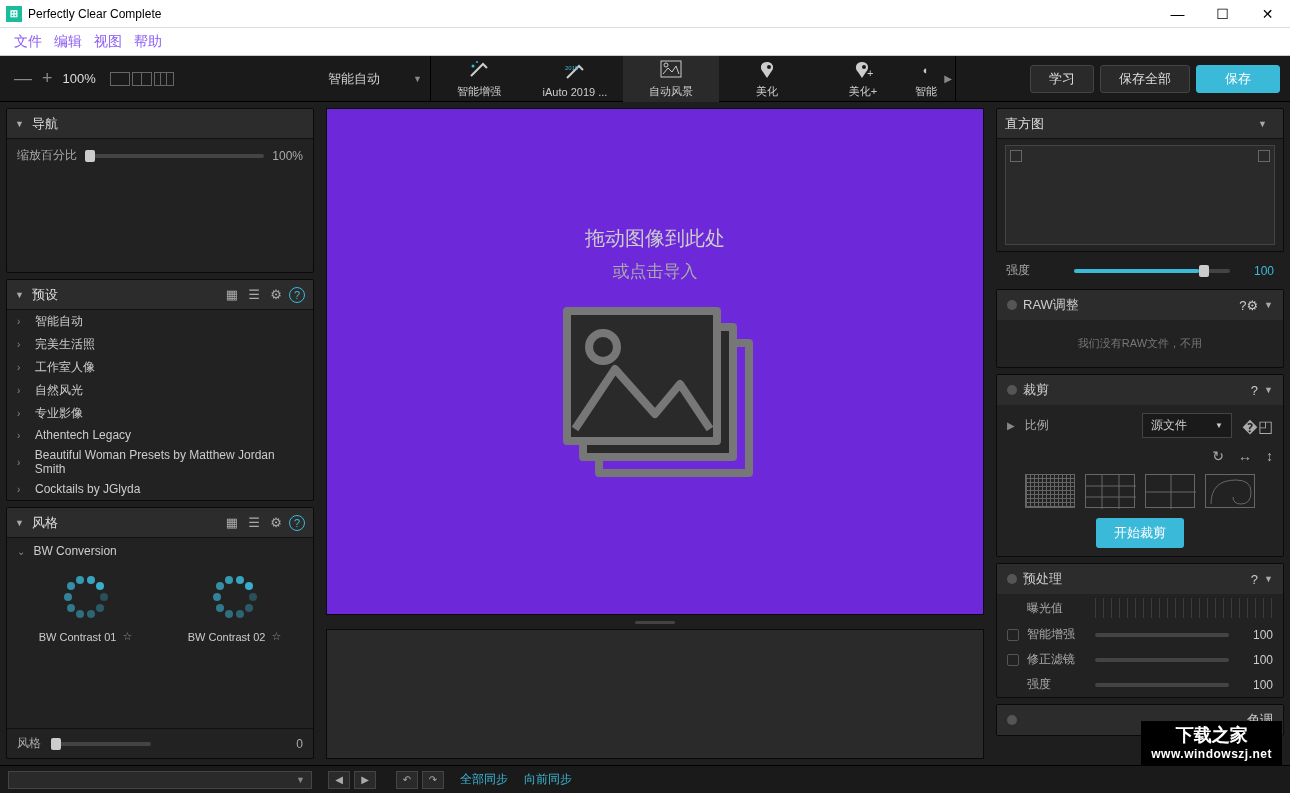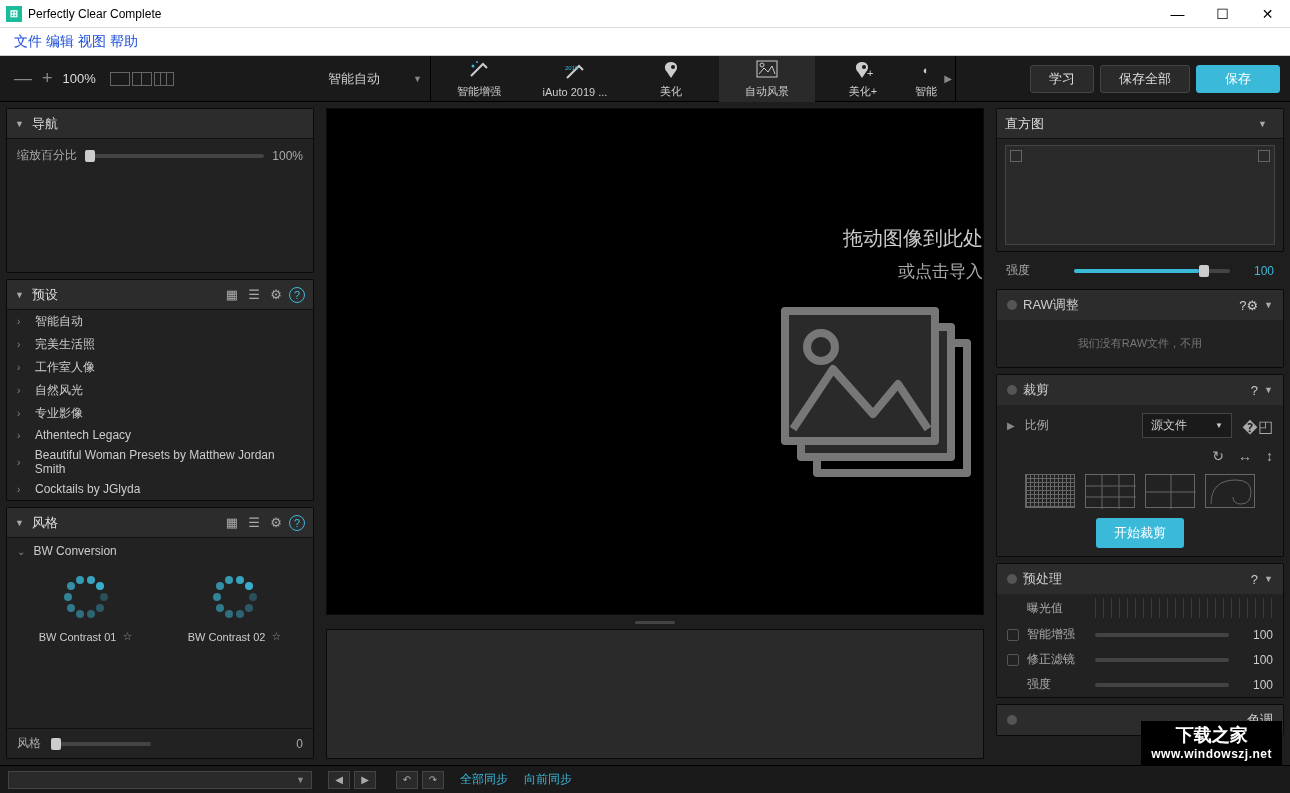--- a/index.html
+++ b/index.html
@@ -5,21 +5,21 @@
 * { margin: 0; padding: 0; box-sizing: border-box; font-family: "Microsoft YaHei", Arial, sans-serif; user-select: none; }
 body { background: #1e1e1e; width: 1290px; height: 793px; overflow: hidden; display: flex; flex-direction: column; }
 
 
 .titlebar { background: #fff; height: 28px; display: flex; align-items: center; padding: 0 0 0 6px; border-bottom: 1px solid #ddd; }
 .titlebar .app-icon { width: 16px; height: 16px; background: #1abc9c; display: flex; align-items: center; justify-content: center; color: #fff; font-size: 10px; font-weight: bold; margin-right: 6px; }
 .titlebar .title { font-size: 12px; color: #000; flex: 1; }
 .titlebar .win-btn { width: 45px; height: 28px; display: flex; align-items: center; justify-content: center; font-size: 14px; }
 
 
-.menubar { background: #fff; height: 28px; display: flex; align-items: center; gap: 4px; padding: 0 14px; font-size: 14px; color: #1d4ed8; border-bottom: 1px solid #ccc; }
+.menubar { background: #fff; height: 28px; display: flex; align-items: center; gap: 12px; padding: 0 14px; font-size: 14px; color: #8b5cf6; border-bottom: 1px solid #ccc; }
 .menubar span { cursor: pointer; }
 
 
 .toolbar { background: #1a1a1a; height: 46px; display: flex; align-items: center; color: #ccc; border-bottom: 1px solid #000; }
 .zoom-controls { display: flex; align-items: center; gap: 10px; padding: 0 14px; width: 200px;}
 .zoom-btn { font-size: 18px; color: #888; cursor: pointer; }
 .zoom-val { font-size: 13px; color: #ddd;}
 .layout-icons { display: flex; gap: 2px; margin-left:4px;}
 .layout-icon { width: 20px; height: 14px; border: 1px solid #666; display:flex;}
 .layout-icon.two > div{width:50%;border-right:1px solid #666;} .layout-icon.two > div:last-child{border:none;}
@@ -71,21 +71,21 @@
 .style-grid{display:flex;gap:8px;padding:8px;}
 .style-tile{flex:1;display:flex;flex-direction:column;align-items:center;gap:8px;}
 .spinner{width:50px;height:50px;position:relative;}
 .spinner .dot{position:absolute;width:8px;height:8px;background:#3bb9d9;border-radius:50%;}
 .style-name-row{display:flex;align-items:center;gap:6px;font-size:11px;color:#ccc;width:100%;justify-content:center;}
 .star{color:#888;}
 
 .style-footer{padding:6px 10px;display:flex;align-items:center;gap:10px;font-size:12px;color:#aaa;border-top:1px solid #111;}
 
 
-.canvas{flex:1;background:#000000;border:1px solid #0a0a0a;display:flex;flex-direction:column;align-items:flex-end;justify-content:center;color:#888;}
+.canvas{flex:1;background:#6d28d9;border:1px solid #0a0a0a;display:flex;flex-direction:column;align-items:center;justify-content:center;color:#888;}
 .canvas .l1{font-size:20px;color:#ccc;margin-bottom:8px;}
 .canvas .l2{font-size:17px;color:#aaa;margin-bottom:16px;}
 .drag-handle{height:6px;display:flex;justify-content:center;align-items:center;}
 .drag-handle .h{width:40px;height:3px;background:#444;border-radius:2px;}
 .filmstrip{height:130px;background:#2a2a2a;border:1px solid #0a0a0a;}
 
 
 .histo-box{height:100px;background:#2a2a2a;border:1px solid #444;margin:6px 8px;position:relative;}
 .histo-box .cb{position:absolute;width:12px;height:12px;border:1px solid #666;top:4px;}
 .prop-row{display:flex;align-items:center;padding:4px 10px;font-size:12px;color:#aaa;gap:8px;}
@@ -173,38 +173,38 @@
     </div>
     <div class="tool-item">
       <div class="ic">
           <svg width="24" height="20">
             <path d="M4 16 L16 4 L20 8" stroke="#ccc" stroke-width="2" fill="none"></path>
             <text x="2" y="8" font-size="6" fill="#3bb9d9">2019</text>
           </svg>
         </div>
       <span>iAuto 2019 ...</span>
     </div>
-    <div class="tool-item">
-      <div class="ic">
-          <svg width="20" height="20">
-            <path d="M10 2 C4 2 2 8 6 12 L10 18 L14 12 C18 8 16 2 10 2" fill="#ccc"></path>
-            <circle cx="12" cy="7" r="2" fill="#1a1a1a"></circle>
-          </svg>
-        </div>
-      <span>美化</span>
-    </div>
     <div class="tool-item sel">
       <div class="ic">
           <svg width="22" height="20">
             <rect x="1" y="1" width="20" height="16" stroke="#ccc" fill="none"></rect>
             <path d="M3 14 L8 8 L12 12 L16 6 L19 14" stroke="#ccc" fill="none"></path>
             <circle cx="6" cy="5" r="2" stroke="#ccc" fill="none"></circle>
           </svg>
         </div>
       <span>自动风景</span>
+    </div>
+    <div class="tool-item">
+      <div class="ic">
+          <svg width="20" height="20">
+            <path d="M10 2 C4 2 2 8 6 12 L10 18 L14 12 C18 8 16 2 10 2" fill="#ccc"></path>
+            <circle cx="12" cy="7" r="2" fill="#1a1a1a"></circle>
+          </svg>
+        </div>
+      <span>美化</span>
     </div>
     <div class="tool-item">
       <div class="ic">
           <svg width="22" height="20">
             <path d="M10 2 C4 2 2 8 6 12 L10 18 L14 12 C18 8 16 2 10 2" fill="#ccc"></path>
             <circle cx="12" cy="7" r="2" fill="#1a1a1a"></circle>
             <text x="15" y="17" font-size="11" fill="#ccc">+</text>
           </svg>
         </div>
       <span>美化+</span>

